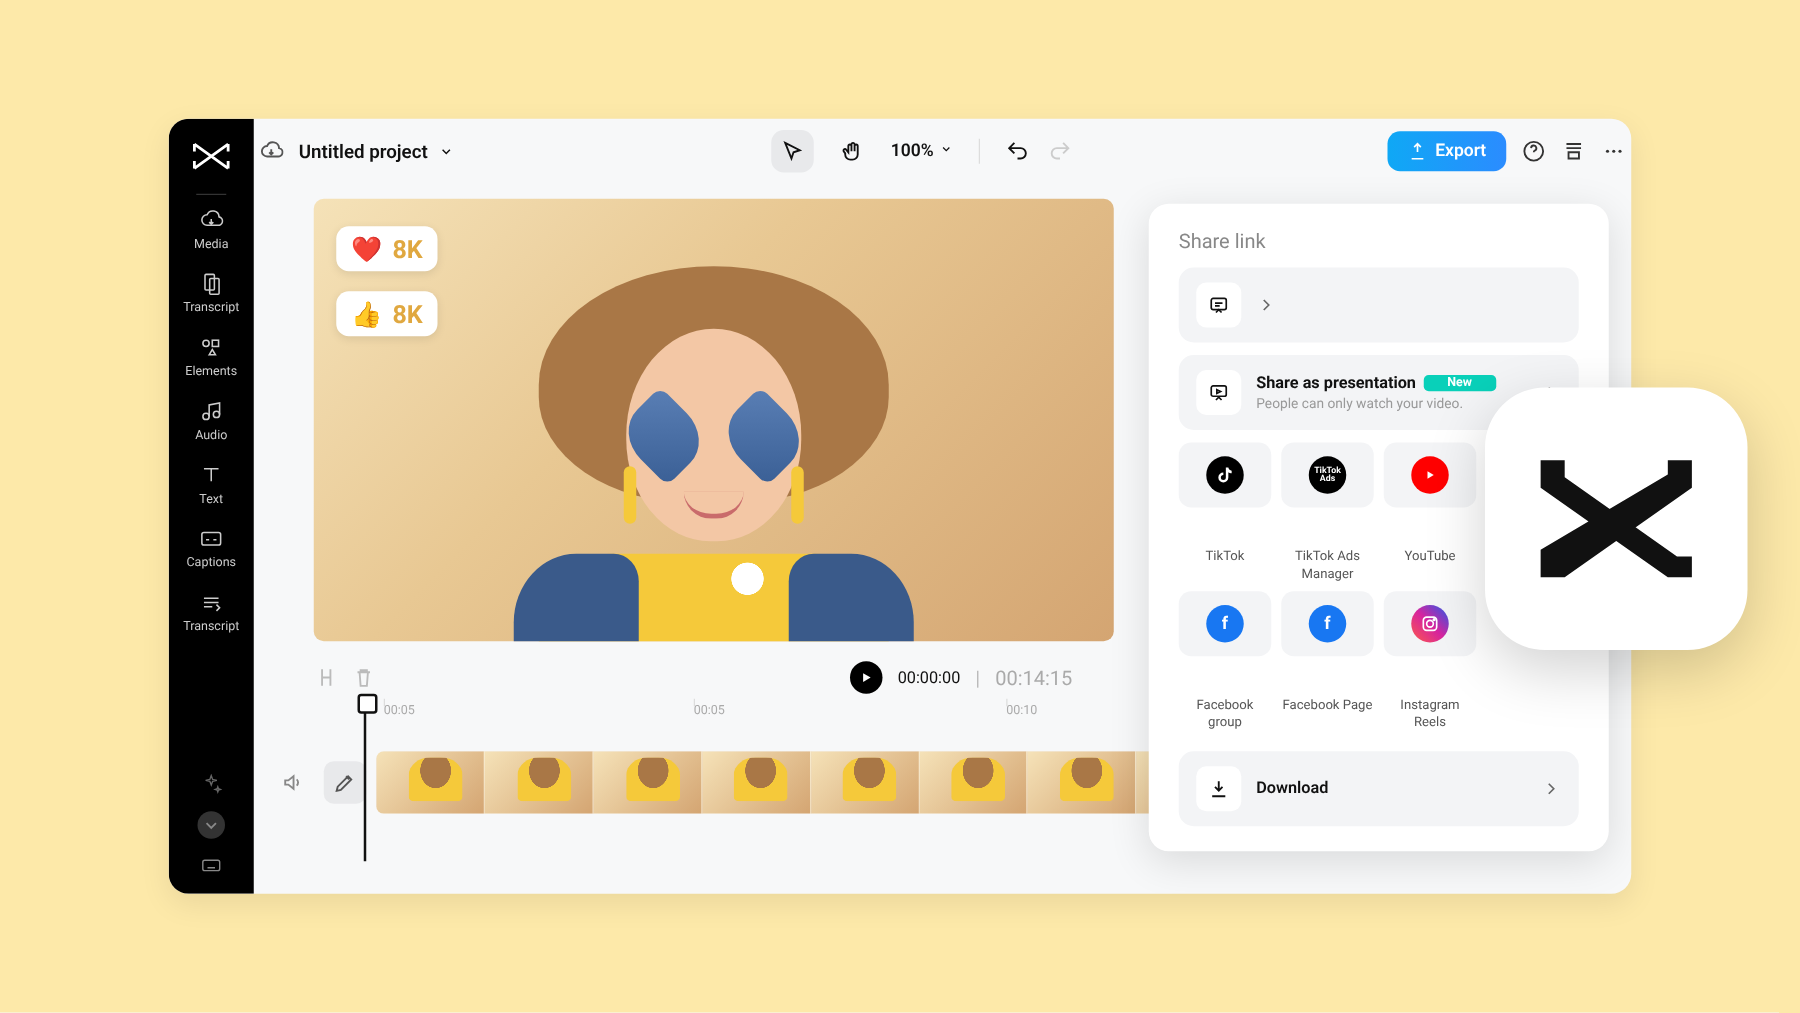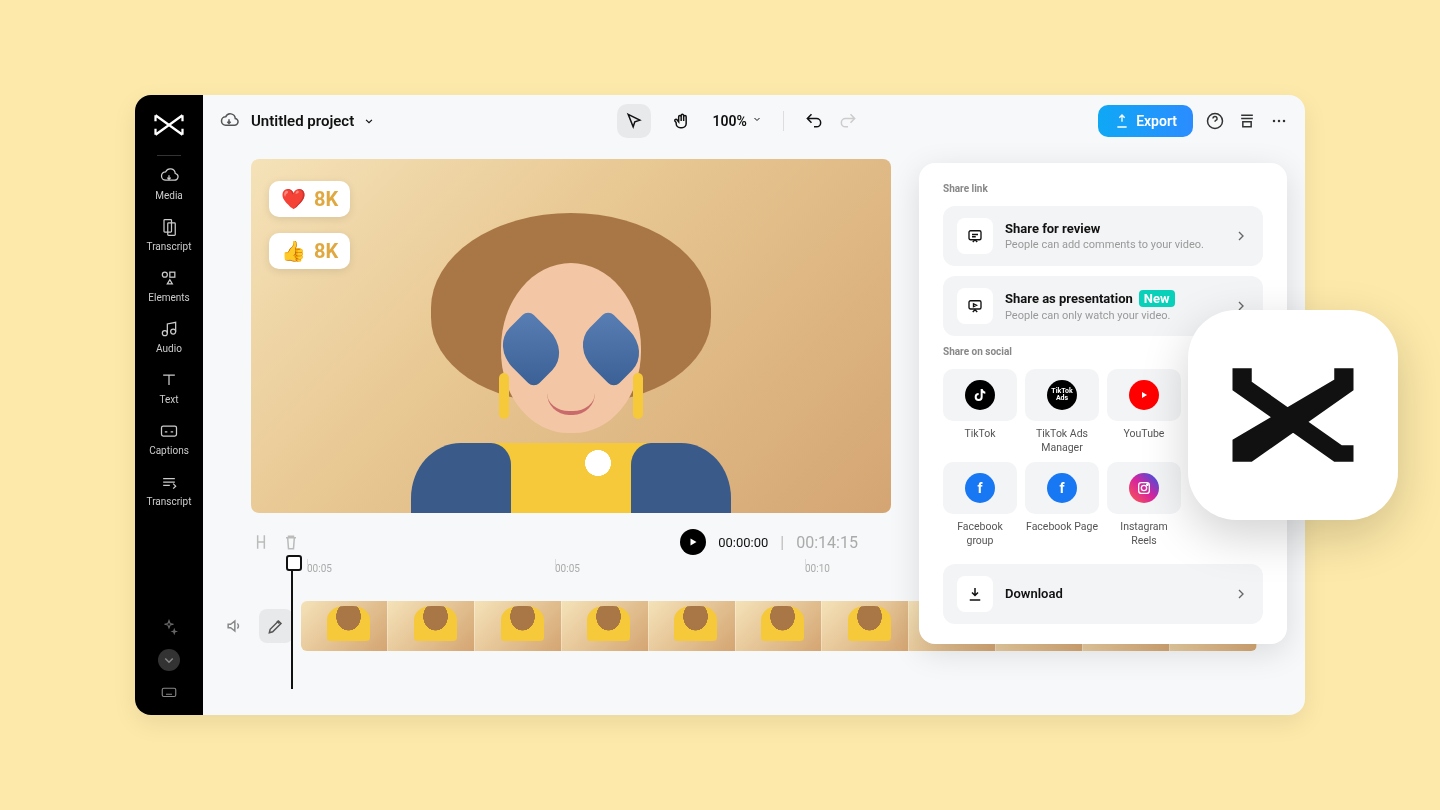--- a/index.html
+++ b/index.html
@@ -13,21 +13,21 @@
 .logo svg { width: 30px; height: 24px; }
 .sidebar hr { width: 24px; border: none; border-top: 1px solid #333; margin: 4px 0 10px; }
 .side-item { display: flex; flex-direction: column; align-items: center; color: #ccc; font-size: 10px; margin-bottom: 16px; cursor: pointer; gap: 4px; width: 100%; }
 .side-item svg { width: 20px; height: 20px; }
 .side-bottom { margin-top: auto; margin-bottom: 14px; display: flex; flex-direction: column; align-items: center; gap: 12px; }
 .side-bottom .circle { width: 22px; height: 22px; border-radius: 50%; background: #333; display:flex; align-items:center; justify-content:center; }
 .side-bottom svg { width: 18px; height: 18px; color: #888; }
 
 
 .main { flex: 1; display: flex; flex-direction: column; }
-.topbar { height: 52px; display: flex; align-items: center; padding: 0 16px; gap: 12px; }
+.topbar { height: 52px; display: flex; align-items: center; padding: 0 4px; gap: 12px; }
 .tb-left { display: flex; align-items: center; gap: 12px; }
 .cloud-icon { color: #555; }
 .project-title { font-size: 15px; font-weight: 600; color: #111; display: flex; align-items: center; gap: 8px; cursor: pointer; }
 .project-title svg { width: 14px; height: 14px; }
 .tb-center { flex: 1; display: flex; align-items: center; justify-content: center; gap: 14px; }
 .tool-btn { width: 34px; height: 34px; border-radius: 10px; display: flex; align-items: center; justify-content: center; cursor: pointer; }
 .tool-btn.active { background: #e8e9eb; }
 .zoom { font-size: 14px; font-weight: 600; color: #111; display: flex; align-items: flex-start; gap: 4px; cursor: pointer; }
 .divider-v { width: 1px; height: 20px; background: #ddd; margin: 0 6px; }
 .ic { width: 20px; height: 20px; }
@@ -73,30 +73,30 @@
 .playhead::before { content:''; position:absolute; top:-4px; left:-5px; width:12px; height:12px; background:#fff; border:2px solid #111; border-radius:3px; }
 .track-row { display:flex; align-items:center; gap:8px; margin-top:18px; }
 .track-icon { width:34px; height:34px; display:flex; align-items:center; justify-content:center; color:#888; cursor:pointer; }
 .track-icon.boxed { background:#e8e9eb; border-radius:8px; }
 .clips { flex:1; height:50px; display:flex; border-radius:6px; overflow:hidden; }
 .clip { flex:1; position: relative; background: linear-gradient(135deg, #f5e2b8 0%, #d4a572 100%); border-right:1px solid rgba(255,255,255,0.3); }
 .clip::after { content:''; position:absolute; top:10%; left:30%; width:50%; height:70%; background: radial-gradient(ellipse at 50% 30%, #a97746 40%, transparent 41%), #f5c93a; border-radius: 40% 40% 10% 10%; }
 
 
 .share-panel { position: absolute; right: 18px; top: 68px; width: 368px; background: #fff; border-radius: 16px; padding: 20px 24px; box-shadow: 0 8px 32px rgba(0,0,0,0.12); }
-.share-panel h4 { font-size: 10px; color: #888; font-weight: 700; margin-bottom: 12px; }
+.share-panel h4 { font-size: 16px; color: #888; font-weight: 400; margin-bottom: 12px; }
 .share-card { background: #f3f4f6; border-radius: 12px; padding: 12px 14px; display: flex; align-items: center; gap: 12px; margin-bottom: 10px; cursor: pointer; }
 .share-card .card-icon { width: 36px; height: 36px; background: #fff; border-radius: 8px; display:flex; align-items:center; justify-content:center; }
 .share-card .card-body { flex:1; }
 .share-card .card-title { font-size: 13px; font-weight: 700; color: #111; display:flex; align-items:center; gap:6px; }
-.share-card .badge { background:#09d0b9; color:#fff; font-size:13px; font-weight:700; padding:1px 5px; border-radius:4px; }
+.share-card .badge { background:#09d0b9; color:#fff; font-size:10px; font-weight:700; padding:1px 19px; border-radius:4px; }
 .share-card .card-sub { font-size: 11px; color: #999; margin-top:2px; }
 .share-card .chev { color: #666; }
 .social-grid { display:grid; grid-template-columns: repeat(4, 1fr); gap:8px; margin-bottom: 16px; }
-.social-item { display:flex; flex-direction:column; align-items:center; cursor:pointer; }
+.social-item { display:flex; flex-direction:column; align-items:center; cursor:pointer;gap:26px; }
 .social-icon { width:74px; height:52px; background:#f3f4f6; border-radius:10px; display:flex; align-items:center; justify-content:center; }
 .social-circle { width:30px; height:30px; border-radius:50%; display:flex; align-items:center; justify-content:center; color:#fff; font-size:14px; font-weight:700; }
 .social-label { font-size:10.5px; color:#555; text-align:center; margin-top:6px; line-height:1.3; min-height: 26px; }
 .download-row { background:#f3f4f6; border-radius:12px; padding:12px 14px; display:flex; align-items:center; gap:12px; cursor:pointer; }
 .download-row .dl-icon { width:36px; height:36px; background:#fff; border-radius:8px; display:flex; align-items:center; justify-content:center; }
 .download-row .dl-label { flex:1; font-size:13px; font-weight:600; color:#111; }
 
 
 .floating-logo { position: absolute; right: 42px; top: 310px; width: 210px; height: 210px; background: #fff; border-radius: 48px; display:flex; align-items:center; justify-content:center; box-shadow: 0 16px 48px rgba(0,0,0,0.18); }
 .floating-logo svg { width: 140px; height: 110px; }
@@ -329,26 +329,20 @@
 
   <div class="share-panel">
     <h4>Share link</h4>
     <div class="share-card">
       <div class="card-icon">
           <svg width="18" height="18" viewBox="0 0 24 24" fill="none" stroke="#111" stroke-width="1.8">
             <rect x="4" y="5" width="16" height="12" rx="2"></rect>
             <path d="M9 20l3-3 3 3M8 10h8M8 13h5"></path>
           </svg>
         </div>
-      <div class="card-body">
-        <div class="card-title">
-            <span>Share for review</span>
-          </div>
-        <div class="card-sub">People can add comments to your video.</div>
-      </div>
       <svg class="chev" width="16" height="16" viewBox="0 0 24 24" fill="none" stroke="currentColor" stroke-width="2">
           <path d="M9 6l6 6-6 6"></path>
         </svg>
     </div>
     <div class="share-card">
       <div class="card-icon">
           <svg width="18" height="18" viewBox="0 0 24 24" fill="none" stroke="#111" stroke-width="1.8">
             <rect x="4" y="5" width="16" height="11" rx="2"></rect>
             <path d="M10 9l4 2-4 2zM9 20l3-3 3 3"></path>
           </svg>
@@ -358,21 +352,20 @@
           <span>Share as presentation</span>
           <span class="badge">New</span>
         </div>
         <div class="card-sub">People can only watch your video.</div>
       </div>
       <svg class="chev" width="16" height="16" viewBox="0 0 24 24" fill="none" stroke="currentColor" stroke-width="2">
           <path d="M9 6l6 6-6 6"></path>
         </svg>
     </div>
 
-    <h4 style="margin-top:10px">Share on social</h4>
     <div class="social-grid">
       <div class="social-item">
         <div class="social-icon">
             <div class="social-circle" style="background:#000">
               <svg width="16" height="16" viewBox="0 0 24 24" fill="#fff">
                 <path d="M16 3c.5 2 2 3.5 4 4v3c-1.5 0-3-.5-4-1.3V15a6 6 0 1 1-6-6v3a3 3 0 1 0 3 3V3h3z"></path>
               </svg>
             </div>
           </div>
         <div class="social-label">TikTok</div>

